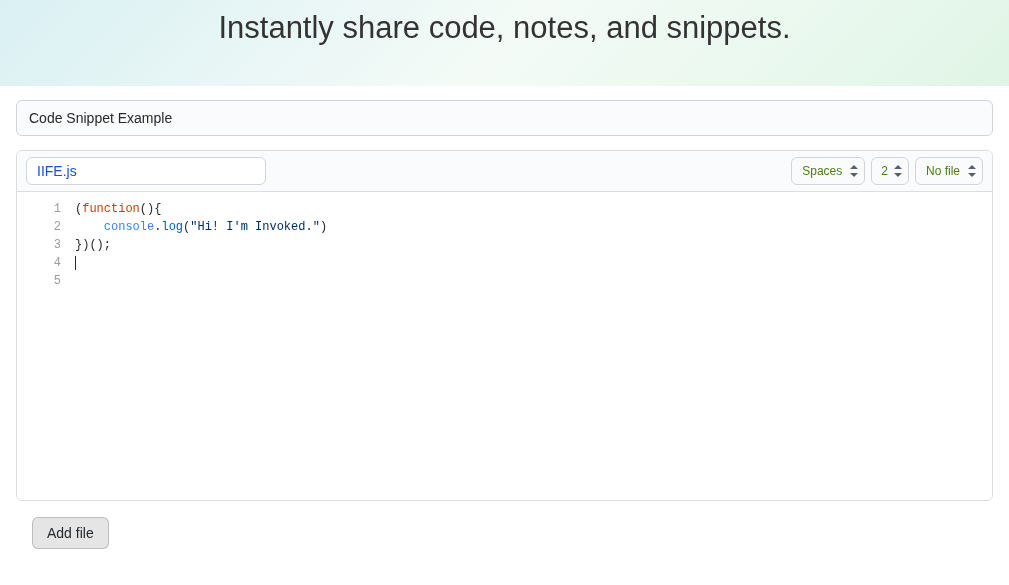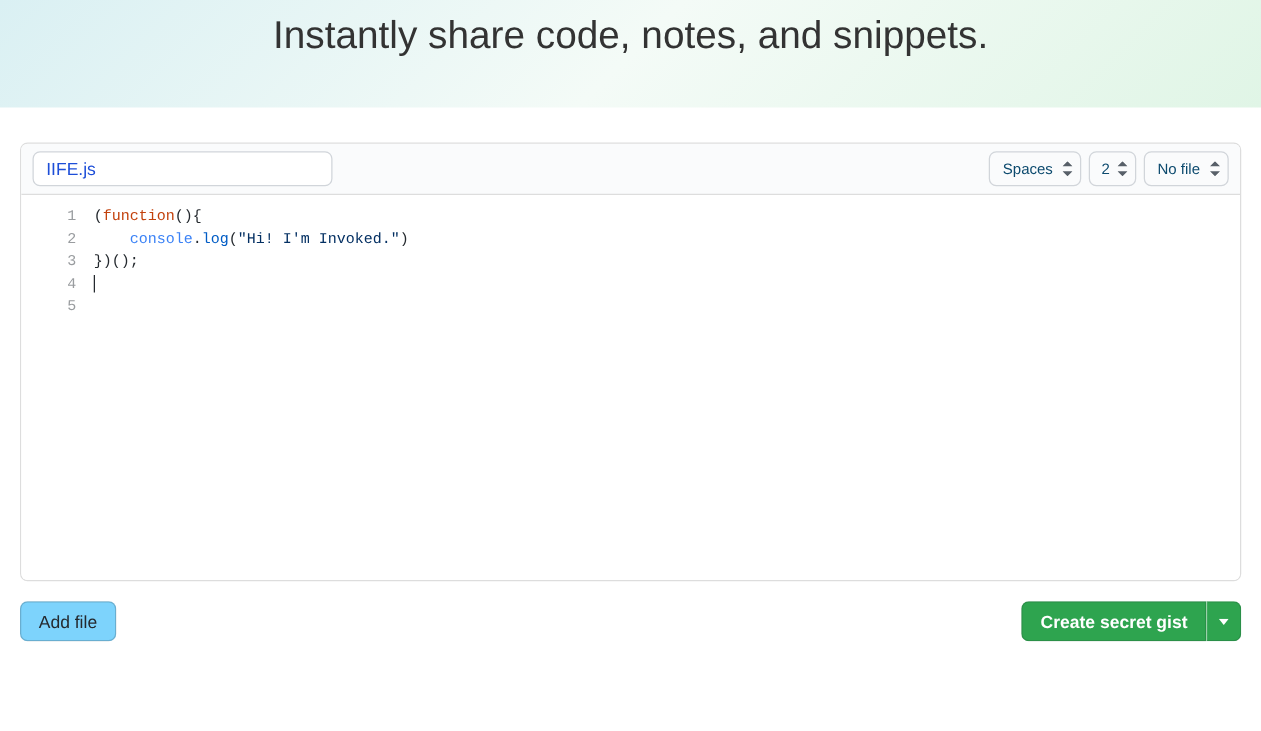--- a/index.html
+++ b/index.html
@@ -61,21 +61,21 @@
   .select-wrap {
     position: relative;
     display: flex;
     align-items: center;
     border: 1px solid #d1d5da;
     border-radius: 6px;
     background: #fafbfc;
     height: 28px;
     padding: 0 22px 0 10px;
     font-size: 12px;
-    color: #0c4a6e;
+    color: #4d7c0f;
     cursor: pointer;
   }
   .select-wrap.small { padding-left: 9px; padding-right: 20px; }
   .select-wrap svg {
     position: absolute;
     right: 6px;
     top: 50%;
     transform: translateY(-50%);
     fill: #586069;
   }
@@ -120,23 +120,24 @@
     align-items: center;
     justify-content: center;
     padding: 6px 14px;
     font-size: 14px;
     font-weight: 500;
     border-radius: 6px;
     cursor: pointer;
     height: 32px;
   }
   .btn-default {
-    background: #7dd3fc;
+    background: #e5e5e5;
     border: 1px solid rgba(27,31,35,0.2);
     color: #24292e;
+    margin-left: 16px;
   }
   .btn-group { display: flex; }
   .btn-primary {
     background: #2ea44f;
     border: 1px solid rgba(27,31,35,0.15);
     color: #fff;
     font-weight: 600;
     border-top-right-radius: 0;
     border-bottom-right-radius: 0;
   }
@@ -156,20 +157,21 @@
 </style>
 </head>
 <body>
 
 <div class="hero">
   <h1>Instantly share code, notes, and snippets.</h1>
 </div>
 
 <div class="container">
 
+  <input class="desc-box" type="text" value="Code Snippet Example" style="">
 
   <div class="editor-frame">
     <div class="editor-toolbar">
       <input class="filename-input" type="text" value="IIFE.js" style="">
       <div class="toolbar-right">
         <div class="select-wrap">
           <span>Spaces</span>
           <svg width="8" height="12" viewBox="0 0 8 12">
               <path d="M4 0L0 4h8L4 0zM4 12l4-4H0l4 4z"></path>
             </svg>
@@ -202,23 +204,15 @@
         <div><span>    </span><span class="t-obj">console</span><span>.</span><span class="t-fn">log</span><span>(</span><span class="t-str">"Hi! I'm Invoked."</span><span>)</span></div>
         <div><span>})();</span></div>
         <div><span class="cursor"></span></div>
         <div></div>
       </div>
     </div>
   </div>
 
   <div class="footer">
     <button class="btn btn-default">Add file</button>
-    <div class="btn-group">
-      <button class="btn btn-primary">Create secret gist</button>
-      <div class="btn-split">
-        <svg width="8" height="5" viewBox="0 0 8 5">
-            <path d="M0 0l4 5 4-5H0z"></path>
-          </svg>
-      </div>
-    </div>
   </div>
 
 </div>
 
 </body></html>

